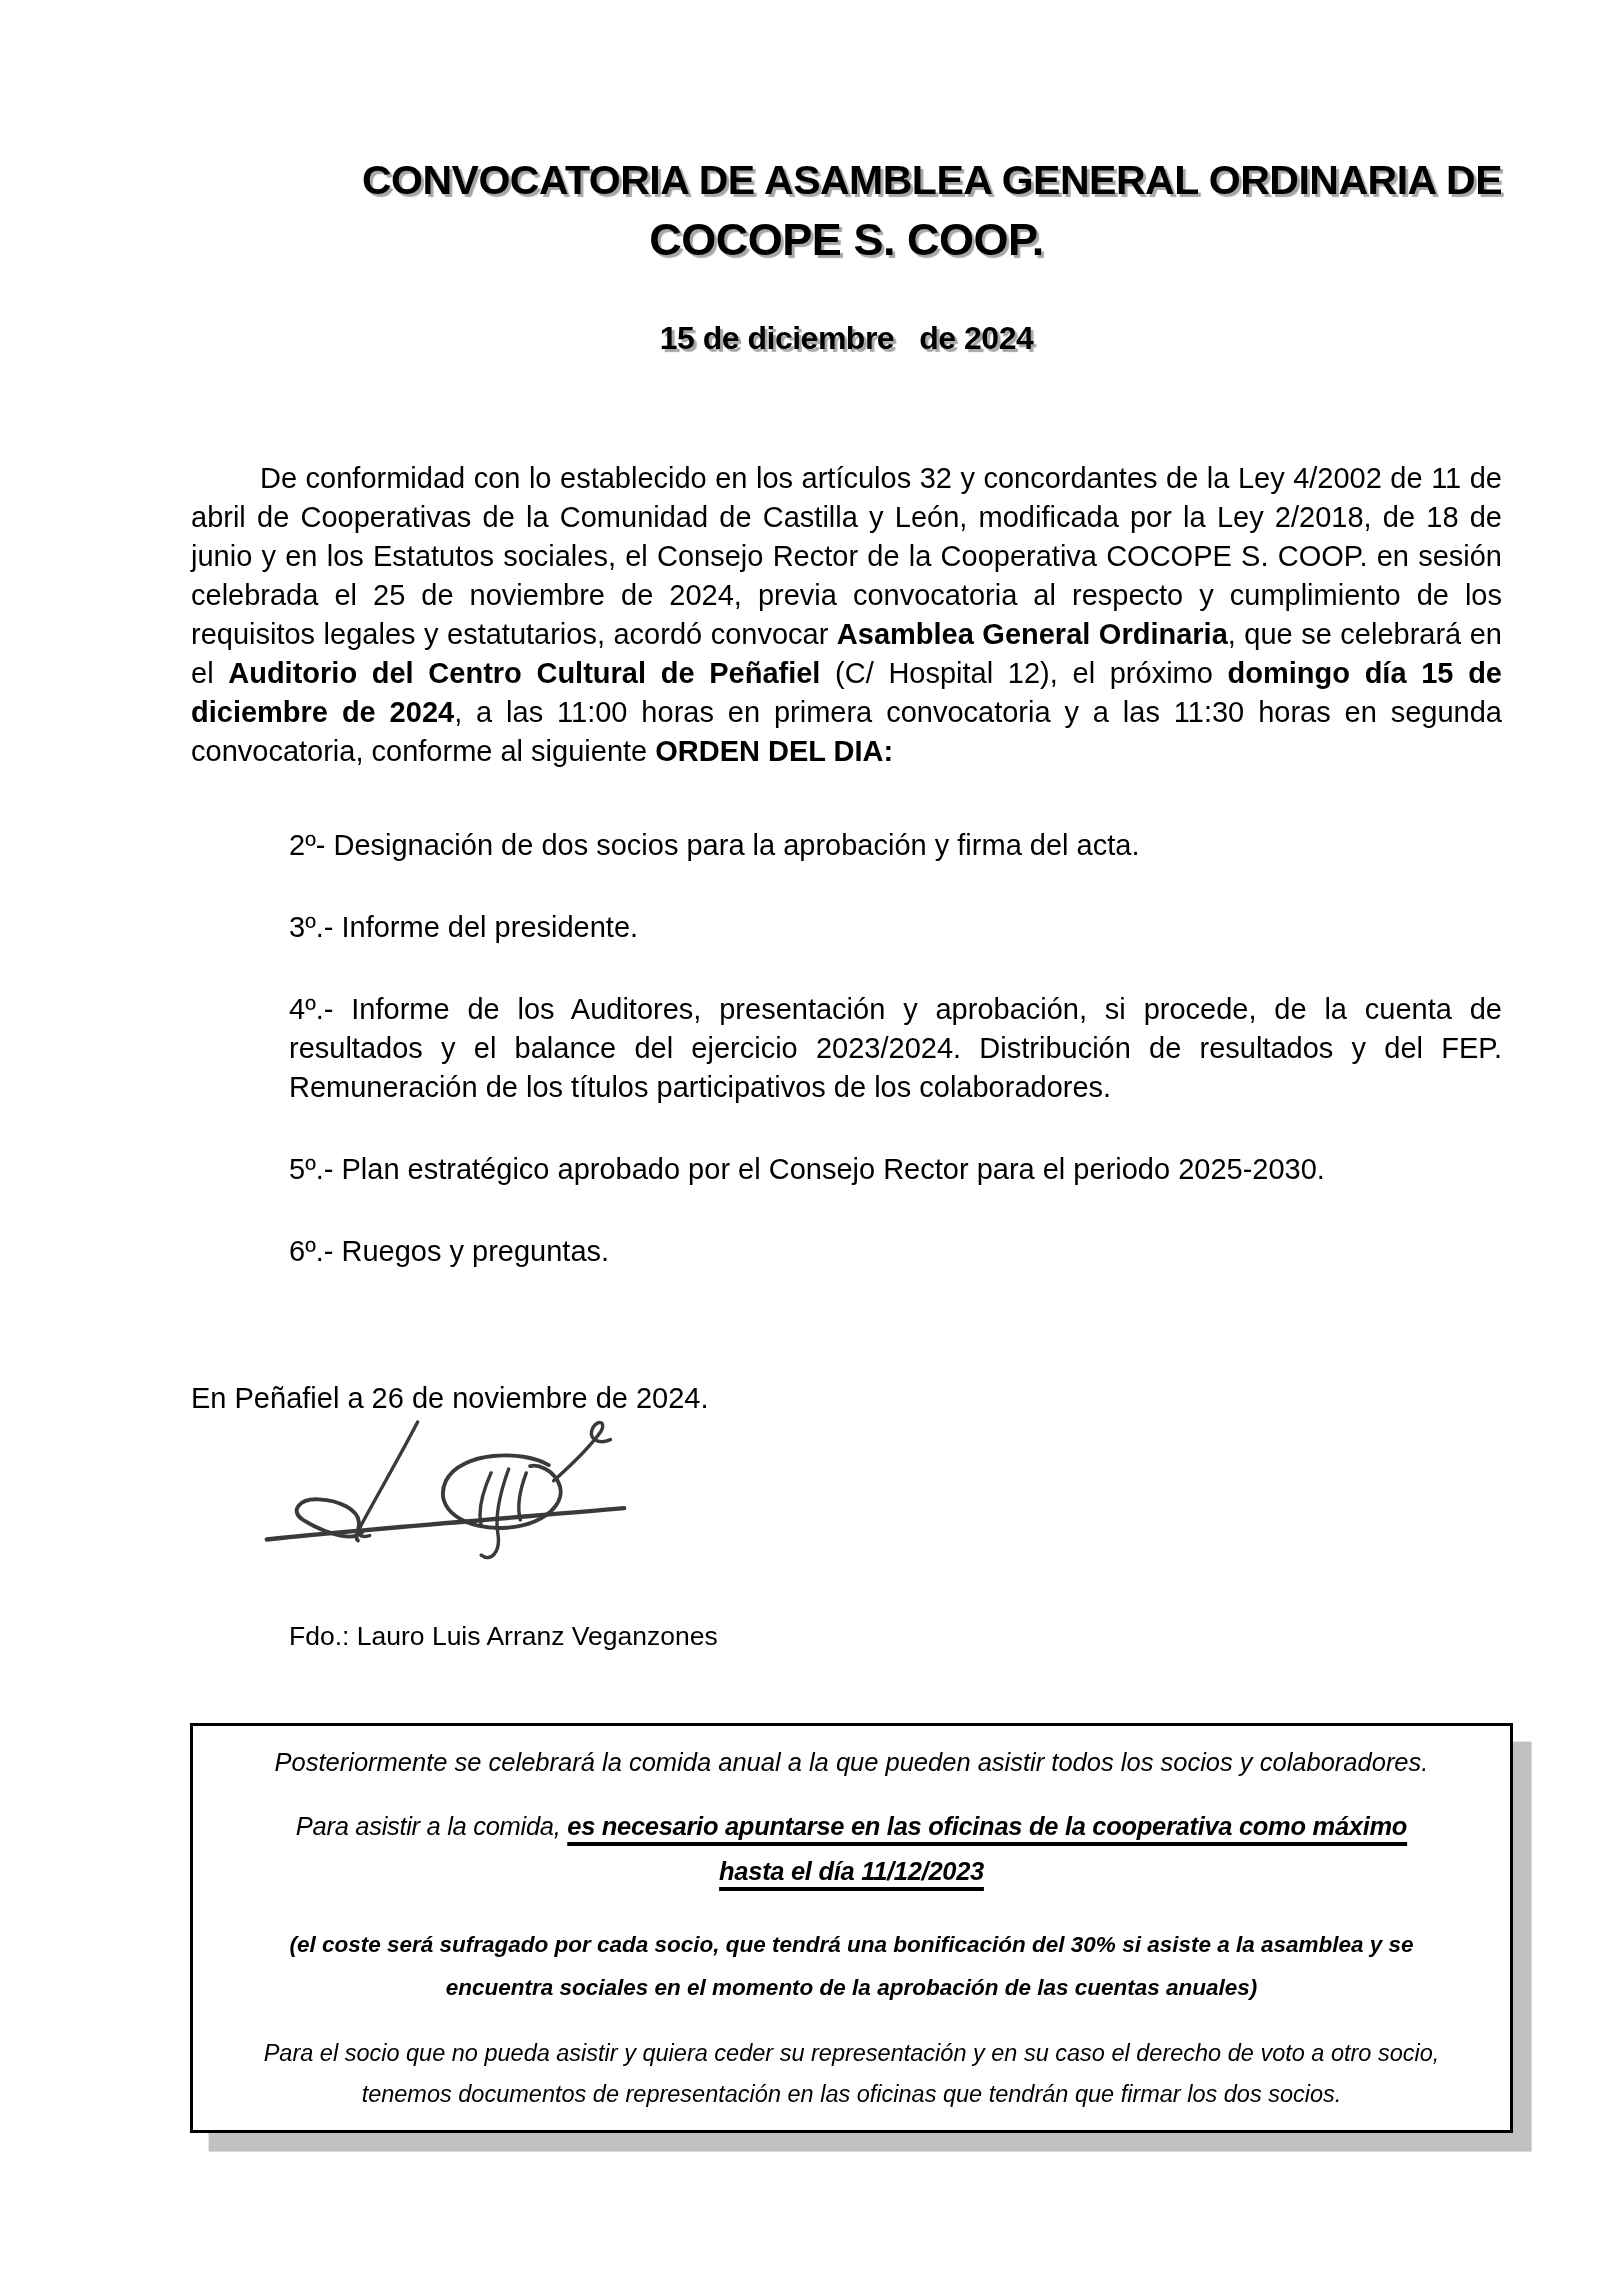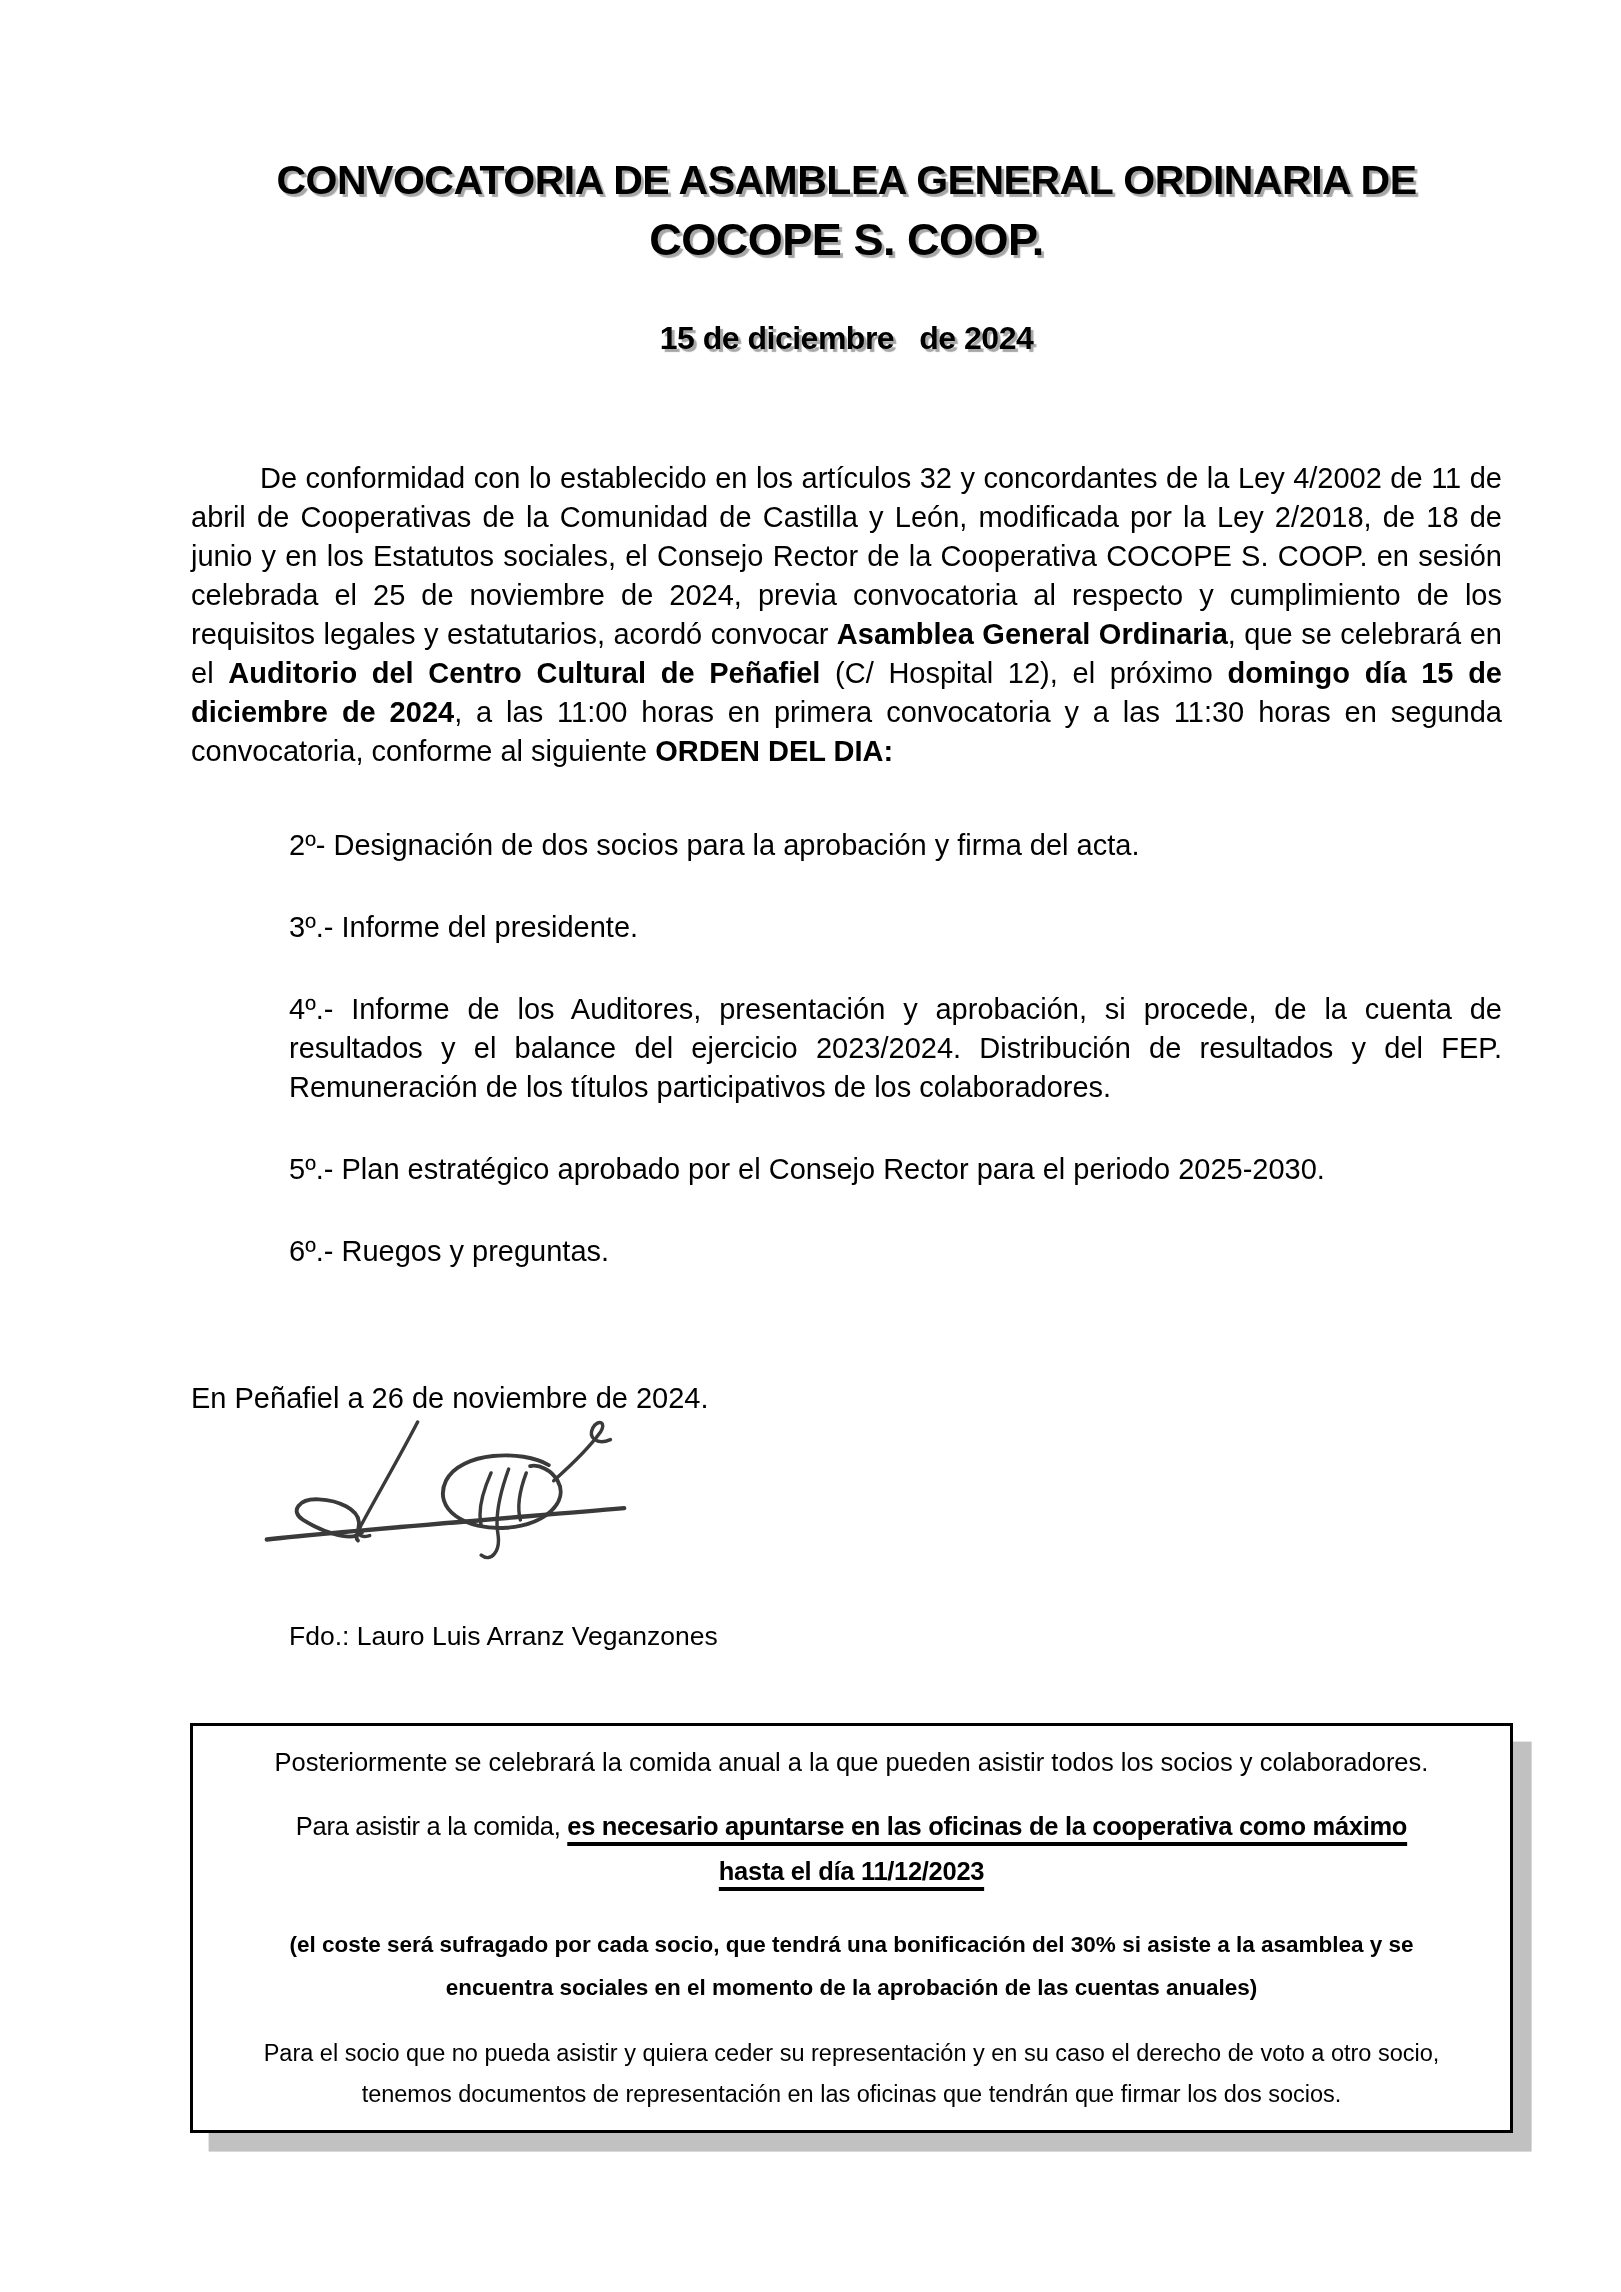--- a/index.html
+++ b/index.html
@@ -16,21 +16,21 @@
     width:1621px;height:2293px;
     margin:0 auto;
     background:var(--background);
     padding:0 119px 0 191px;
     overflow:hidden;
   }
   
   .title1{
     margin-top:157px;
     font-size:41px;line-height:47px;
-    font-weight:700;text-align:center;
+    font-weight:700;text-align:right;
     letter-spacing:-0.5px;
     text-shadow:2.9px 2.9px 1px rgba(0,0,0,0.35);
   }
   .title2{
     margin-top:9.8px;
     font-size:45px;line-height:51px;
     font-weight:700;text-align:center;
     letter-spacing:-0.5px;
     text-shadow:2.9px 2.9px 1px rgba(0,0,0,0.35);
   }
@@ -79,20 +79,21 @@
   }
   
   .notice-box{
     margin-top:69px;
     margin-left:-1px;
     width:1323px;
     border:3.9px solid var(--box-border);
     box-shadow:18.6px 18.6px 0 var(--box-shadow);
     padding:15.7px 13.7px 0 13.7px;
     text-align:center;
+    font-style:italic;
   }
   .box-p1{font-size:25.5px;line-height:43px;white-space:nowrap;}
   .box-p2{font-size:25.5px;line-height:45px;margin-top:19.6px;letter-spacing:-0.3px;}
   .box-p3{font-size:22.5px;line-height:43px;margin-top:29px;font-weight:700;}
   .box-p4{font-size:23.5px;line-height:41px;margin-top:23.5px;padding-bottom:15.7px;}
   .nowrap{white-space:nowrap;}
   .bu{
     font-weight:700;
     text-decoration:underline;
     text-decoration-thickness:3.9px;

